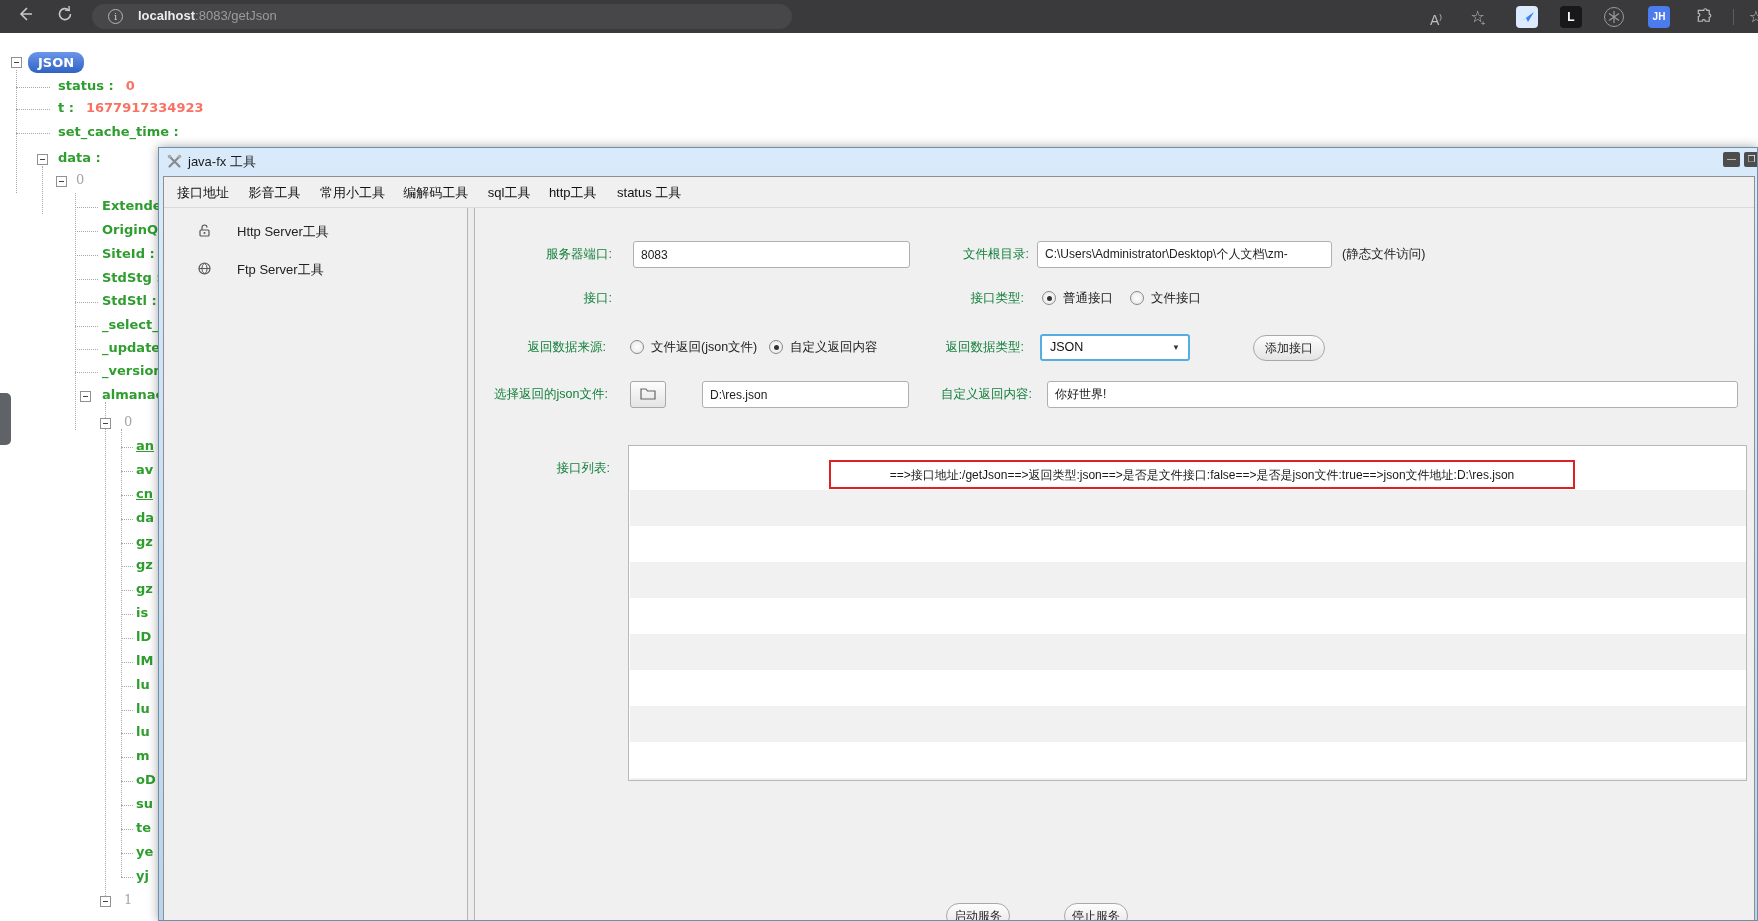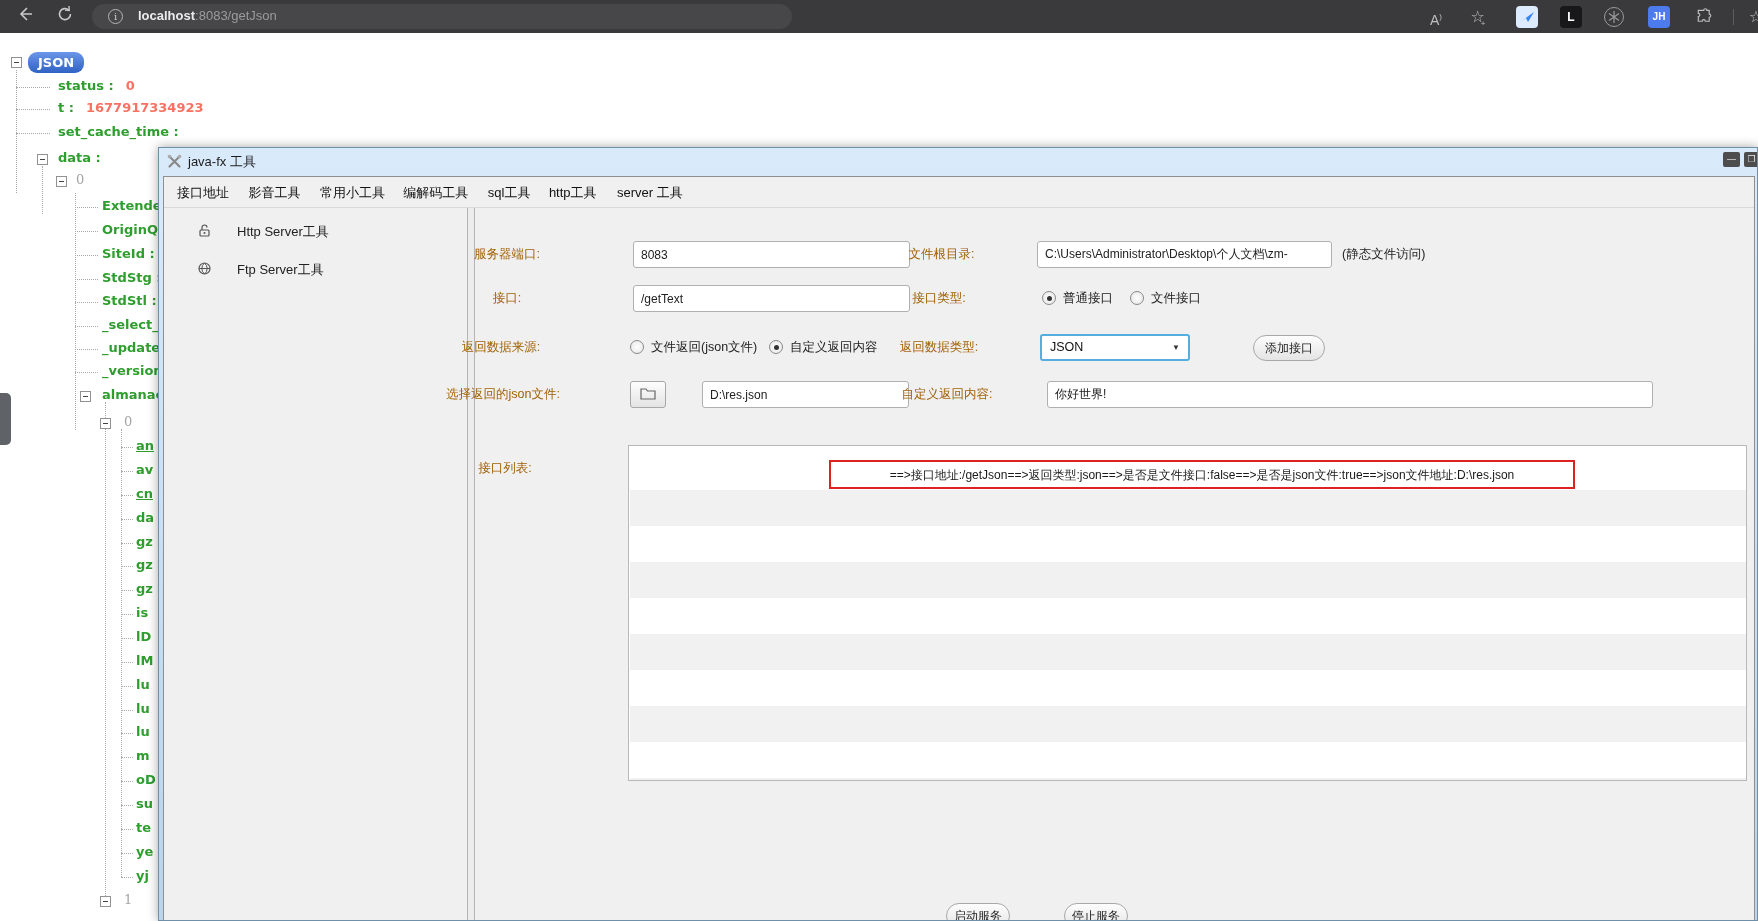--- a/index.html
+++ b/index.html
@@ -50,21 +50,21 @@
   .win-ctl { position:absolute; top:4px; height:15px; background:#4d4d4d; border-radius:2px;
     color:#eee; font-size:9px; text-align:center; line-height:14px; cursor:pointer; }
   .win-body { position:absolute; left:4px; top:28px; width:1592px; height:746px; background:#f0f0f0;
     border:1px solid #8f8f8f; }
   .menubar { position:absolute; left:0; top:0; width:100%; height:31px; border-bottom:1px solid #d9d9d9; }
   .menu-item { display:inline-block; margin-top:7px; font-size:13px; color:#111; cursor:pointer; }
   .split { position:absolute; left:303px; top:31px; width:8px; height:713px; background:#ececec;
     border-left:1px solid #b4b4b4; border-right:1px solid #b4b4b4; cursor:col-resize; }
   .nav-item { position:absolute; left:33px; height:22px; font-size:13px; color:#222; cursor:pointer; white-space:nowrap; }
   .nav-item .lbl { position:absolute; left:40px; top:3px; }
-  .flabel { position:absolute; font-size:12.5px; color:#a16207; text-align:center; line-height:27px; white-space:nowrap; }
+  .flabel { position:absolute; font-size:12.5px; color:#15803d; text-align:right; line-height:27px; white-space:nowrap; }
   .fsuffix { position:absolute; font-size:12.5px; color:#222; line-height:27px; white-space:nowrap; }
   .tinput { position:absolute; height:27px; border:1px solid #b0b0b0; border-radius:3px; background:#fff;
     font-size:12px; color:#222; padding:0 7px; font-family:"Liberation Sans","DejaVu Sans",sans-serif;
     white-space:nowrap; overflow:hidden; }
   .radio { position:absolute; width:14px; height:14px; border-radius:50%; border:1px solid #8a8a8a;
     background:radial-gradient(#ffffff,#e4e4e4); cursor:pointer; }
   .radio.sel::after { content:""; position:absolute; left:3.5px; top:3.5px; width:5px; height:5px;
     border-radius:50%; background:#333; }
   .rlabel { position:absolute; font-size:12.5px; color:#222; line-height:16px; cursor:pointer; white-space:nowrap; }
   .combo { position:absolute; height:27px; background:#fff; border:2px solid #54aee0; border-radius:3px;
@@ -243,21 +243,21 @@
 
     <div class="win-body">
 
       <div class="menubar">
         <span class="menu-item" style="margin-left:13px;">接口地址</span>
         <span class="menu-item" style="margin-left:15px;">影音工具</span>
         <span class="menu-item" style="margin-left:15px;">常用小工具</span>
         <span class="menu-item" style="margin-left:14px;">编解码工具</span>
         <span class="menu-item" style="margin-left:15px;">sql工具</span>
         <span class="menu-item" style="margin-left:14px;">http工具</span>
-        <span class="menu-item" style="margin-left:16px;">server 工具</span>
+        <span class="menu-item" style="margin-left:16px;">status 工具</span>
       </div>
 
       <div class="nav-item" style="top:43px;">
         <span>
           <svg width="15" height="15" viewBox="0 0 15 15" style="position:absolute;top:3px;">
               <rect x="3" y="7" width="9" height="6" rx="1" fill="none" stroke="#555" stroke-width="1.2"></rect>
               <path d="M5 7 V4.5 a2.5 2.5 0 0 1 5 0" fill="none" stroke="#555" stroke-width="1.2"></path>
               <circle cx="7.5" cy="10" r="1" fill="#555"></circle>
             </svg>
         </span>
@@ -275,21 +275,20 @@
 
       <div class="split"></div>
 
       <div class="flabel" style="left:238px;top:64px;width:210px;">服务器端口:</div>
       <input class="tinput" style="left: 469px; top: 64px; width: 277px;" readonly="" value="8083">
       <div class="flabel" style="left:690px;top:64px;width:175px;">文件根目录:</div>
       <input class="tinput" style="left: 873px; top: 64px; width: 295px;" readonly="" value="C:\Users\Administrator\Desktop\个人文档\zm-">
       <div class="fsuffix" style="left:1178px;top:64px;">(静态文件访问)</div>
 
       <div class="flabel" style="left:238px;top:108px;width:210px;">接口:</div>
-      <input class="tinput" style="left: 469px; top: 108px; width: 277px;" readonly="" value="/getText">
       <div class="flabel" style="left:690px;top:108px;width:170px;">接口类型:</div>
       <div class="radio sel" style="left:878px;top:114px;"></div>
       <div class="rlabel" style="left:899px;top:113px;">普通接口</div>
       <div class="radio" style="left:966px;top:114px;"></div>
       <div class="rlabel" style="left:987px;top:113px;">文件接口</div>
 
       <div class="flabel" style="left:232px;top:157px;width:210px;">返回数据来源:</div>
       <div class="radio" style="left:466px;top:163px;"></div>
       <div class="rlabel" style="left:487px;top:162px;">文件返回(json文件)</div>
       <div class="radio sel" style="left:605px;top:163px;"></div>
@@ -304,21 +303,21 @@
       <div class="flabel" style="left:234px;top:204px;width:210px;">选择返回的json文件:</div>
       <div class="iconbtn" style="left:466px;top:204px;">
         <span>
           <svg width="16" height="13" viewBox="0 0 16 13">
               <path d="M1 2 h5 l1.5 2 H15 v8 H1 Z" fill="none" stroke="#666" stroke-width="1.2"></path>
             </svg>
         </span>
       </div>
       <input class="tinput" style="left: 538px; top: 204px; width: 207px;" readonly="" value="D:\res.json">
       <div class="flabel" style="left:698px;top:204px;width:170px;">自定义返回内容:</div>
-      <input class="tinput" style="left: 883px; top: 204px; width: 606px;" readonly="" value="你好世界!">
+      <input class="tinput" style="left: 883px; top: 204px; width: 691px;" readonly="" value="你好世界!">
 
       <div class="flabel" style="left:236px;top:278px;width:210px;">接口列表:</div>
       <div class="listbox">
         <div class="stripes">
           <div class="lrow1">==&gt;接口地址:/getJson==&gt;返回类型:json==&gt;是否是文件接口:false==&gt;是否是json文件:true==&gt;json文件地址:D:\res.json</div>
         </div>
       </div>
 
       <div class="btn" style="left:782px;top:726px;width:64px;height:26px;line-height:24px;">启动服务</div>
       <div class="btn" style="left:900px;top:726px;width:64px;height:26px;line-height:24px;">停止服务</div>

